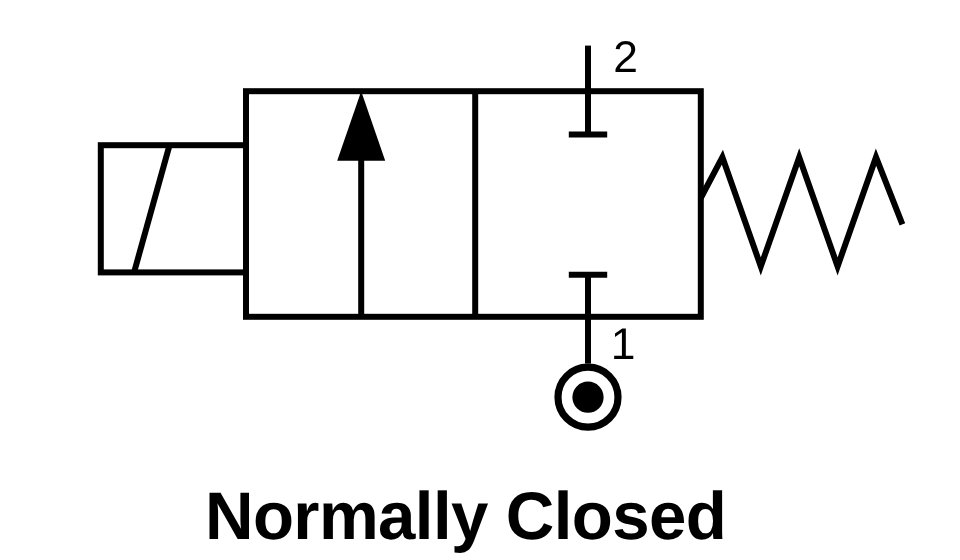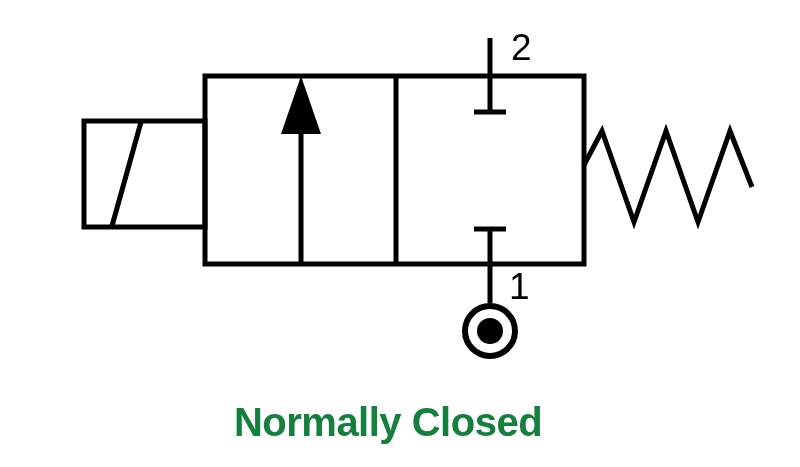--- a/index.html
+++ b/index.html
@@ -18,24 +18,24 @@
   .schematic-svg {
     position: absolute;
     top: 0;
     left: 0;
   }
   .diagram-title {
     position: absolute;
     top: 402px;
     left: 388px;
     transform: translateX(-50%);
-    font-size: 40px;
+    font-size: 56px;
     font-weight: bold;
     letter-spacing: -0.5px;
-    color: #15803d;
+    color: #000000;
     white-space: nowrap;
     line-height: 1;
   }
   .port-label {
     font-family: "Liberation Sans", sans-serif;
     font-size: 37px;
     font-weight: normal;
   }
 </style>
 </head>

